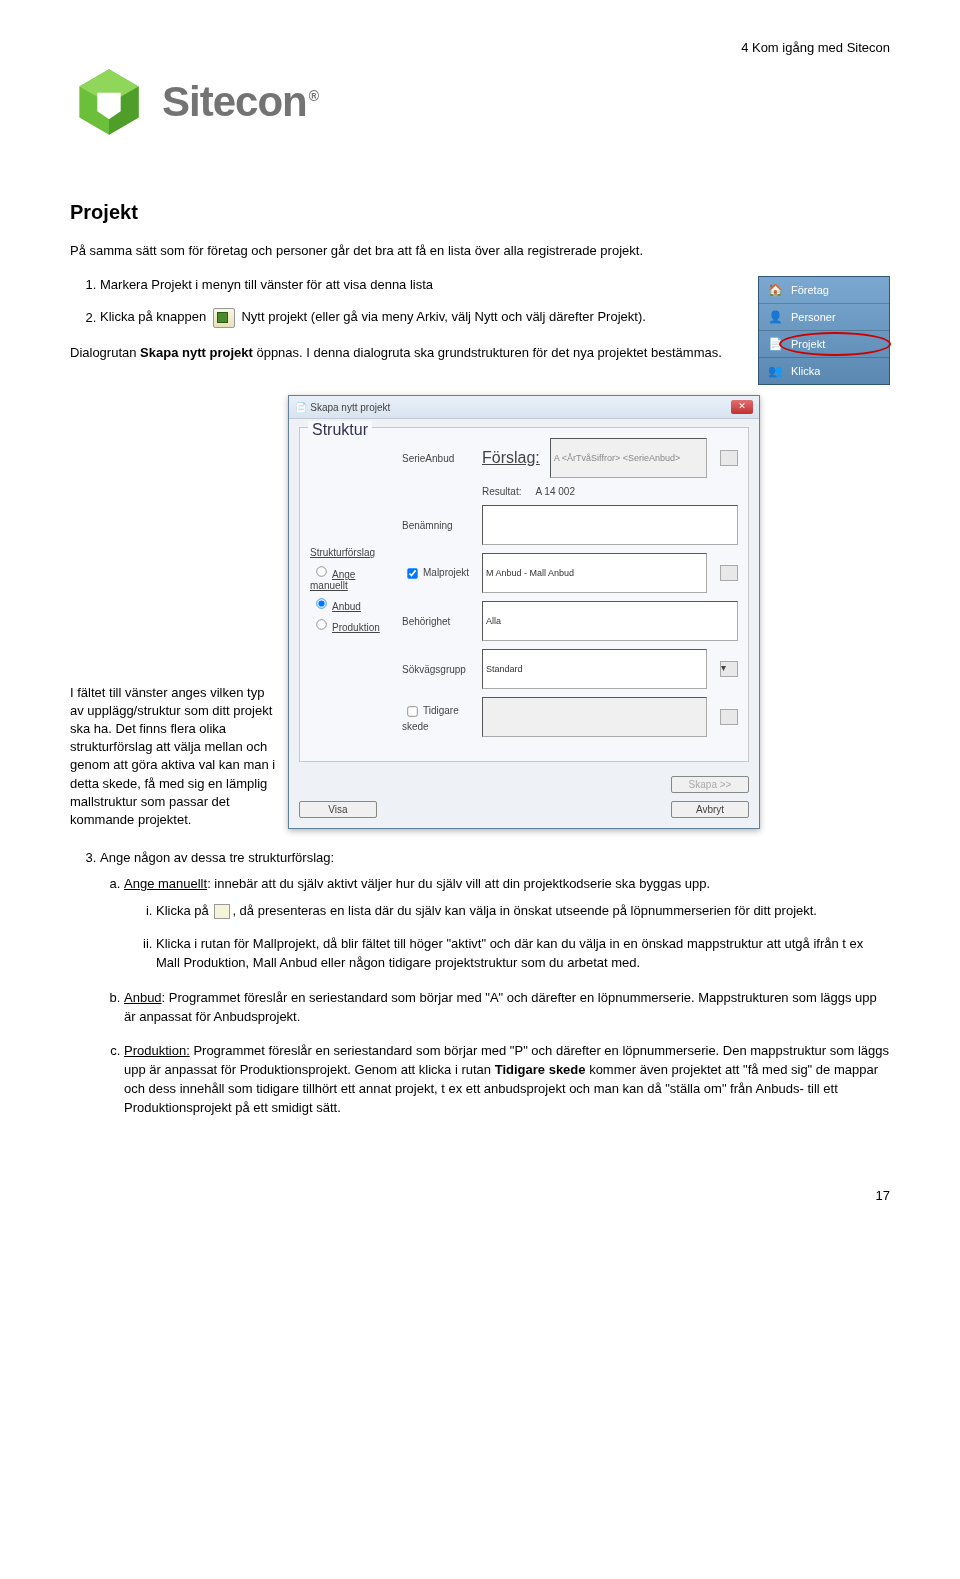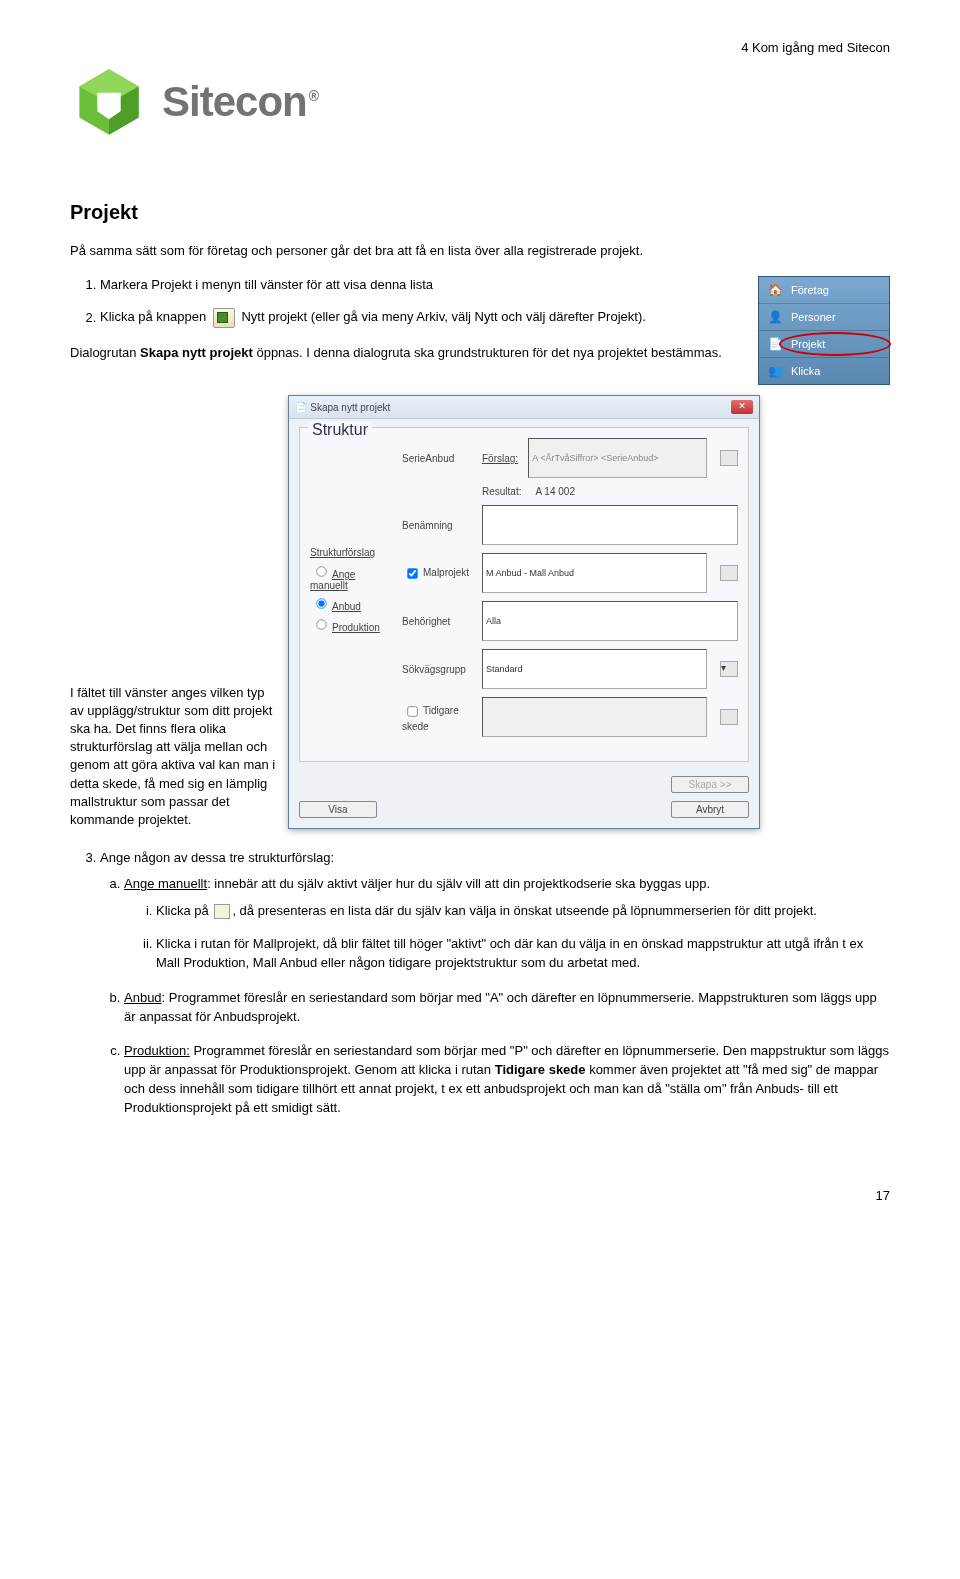--- a/index.html
+++ b/index.html
@@ -312,21 +312,21 @@
               <div style="margin-bottom:4px;">Strukturförslag</div>
               <div class="radio-list">
                 <label><input type="radio" name="sf" style=""><span>Ange manuellt</span></label>
                 <label><input type="radio" name="sf" checked="" style=""><span>Anbud</span></label>
                 <label><input type="radio" name="sf" style=""><span>Produktion</span></label>
               </div>
             </div>
             <div style="flex:1;">
               <div class="dlg-row">
                 <span class="dlg-mid">SerieAnbud</span>
-                <span style="font-size:10px;text-decoration:underline;">Förslag:</span>
+                <span style="font-size:16px;text-decoration:underline;">Förslag:</span>
                 <span class="dlg-field disabled">A &lt;ÅrTvåSiffror&gt; &lt;SerieAnbud&gt;</span>
                 <span class="dlg-btn-end"></span>
               </div>
               <div class="dlg-row">
                 <span class="dlg-mid"></span>
                 <span style="font-size:10px;">Resultat:</span>
                 <span style="font-size:10px;margin-left:4px;">A 14 002</span>
               </div>
               <div class="dlg-row">
                 <span class="dlg-mid">Benämning</span>

